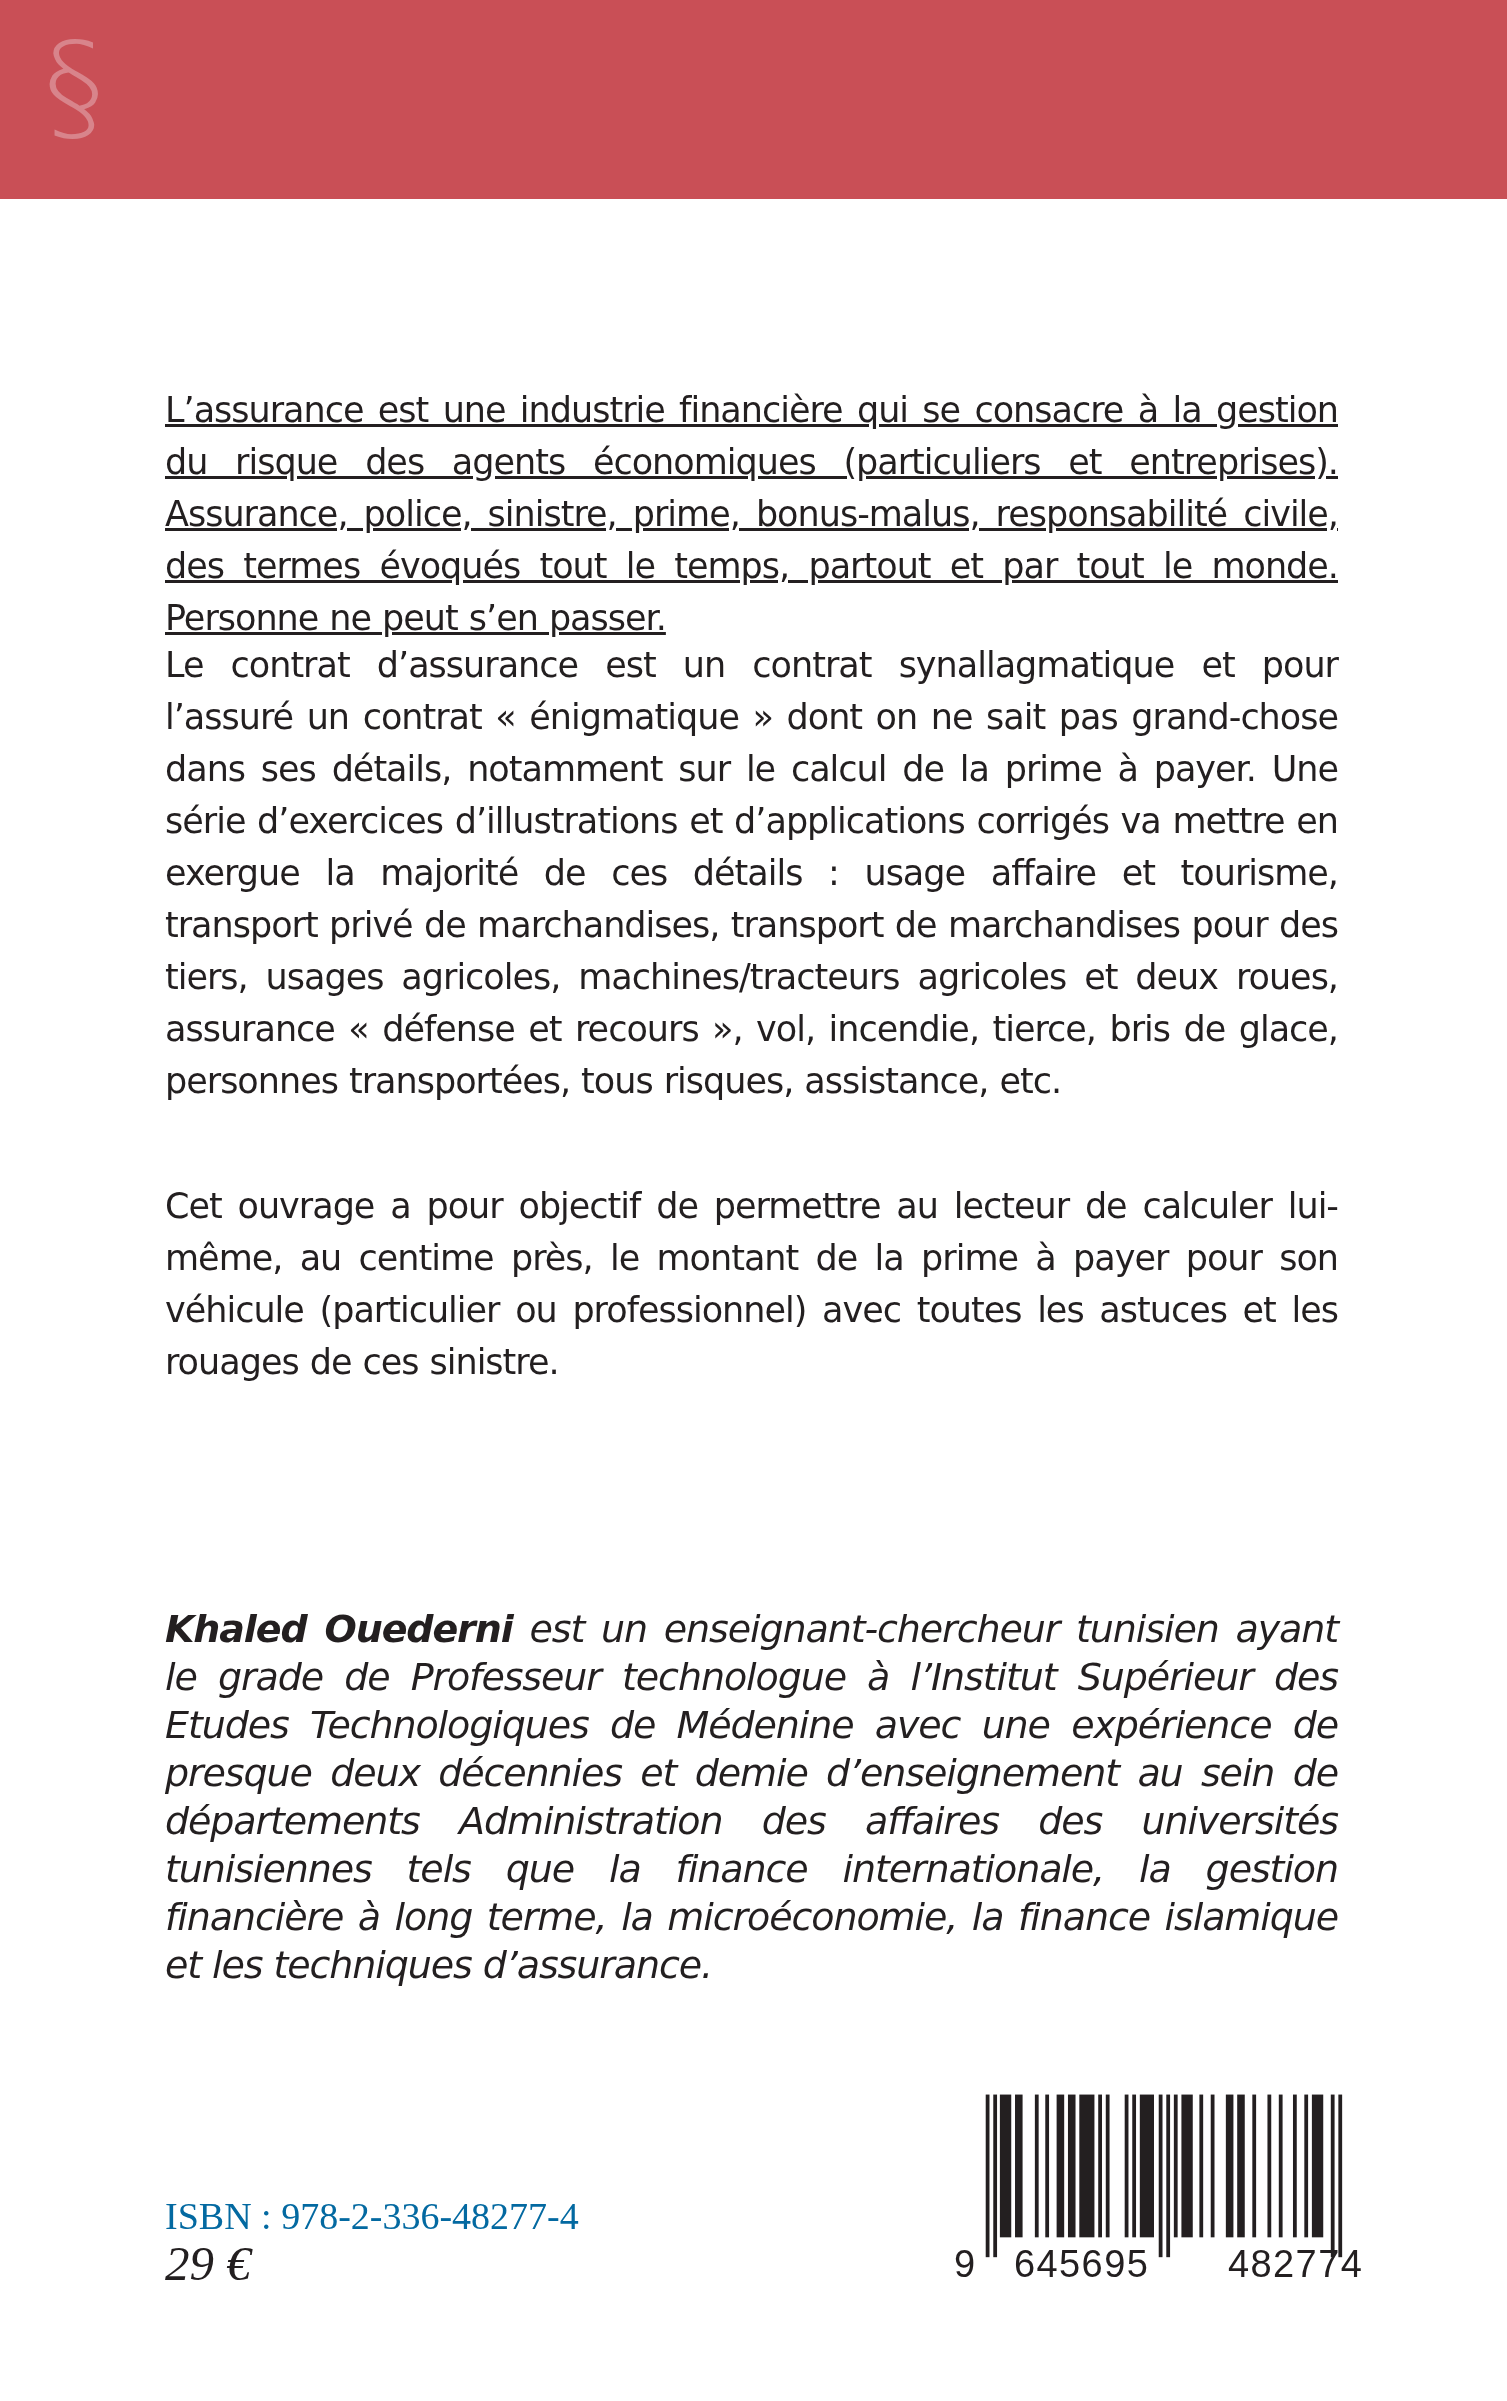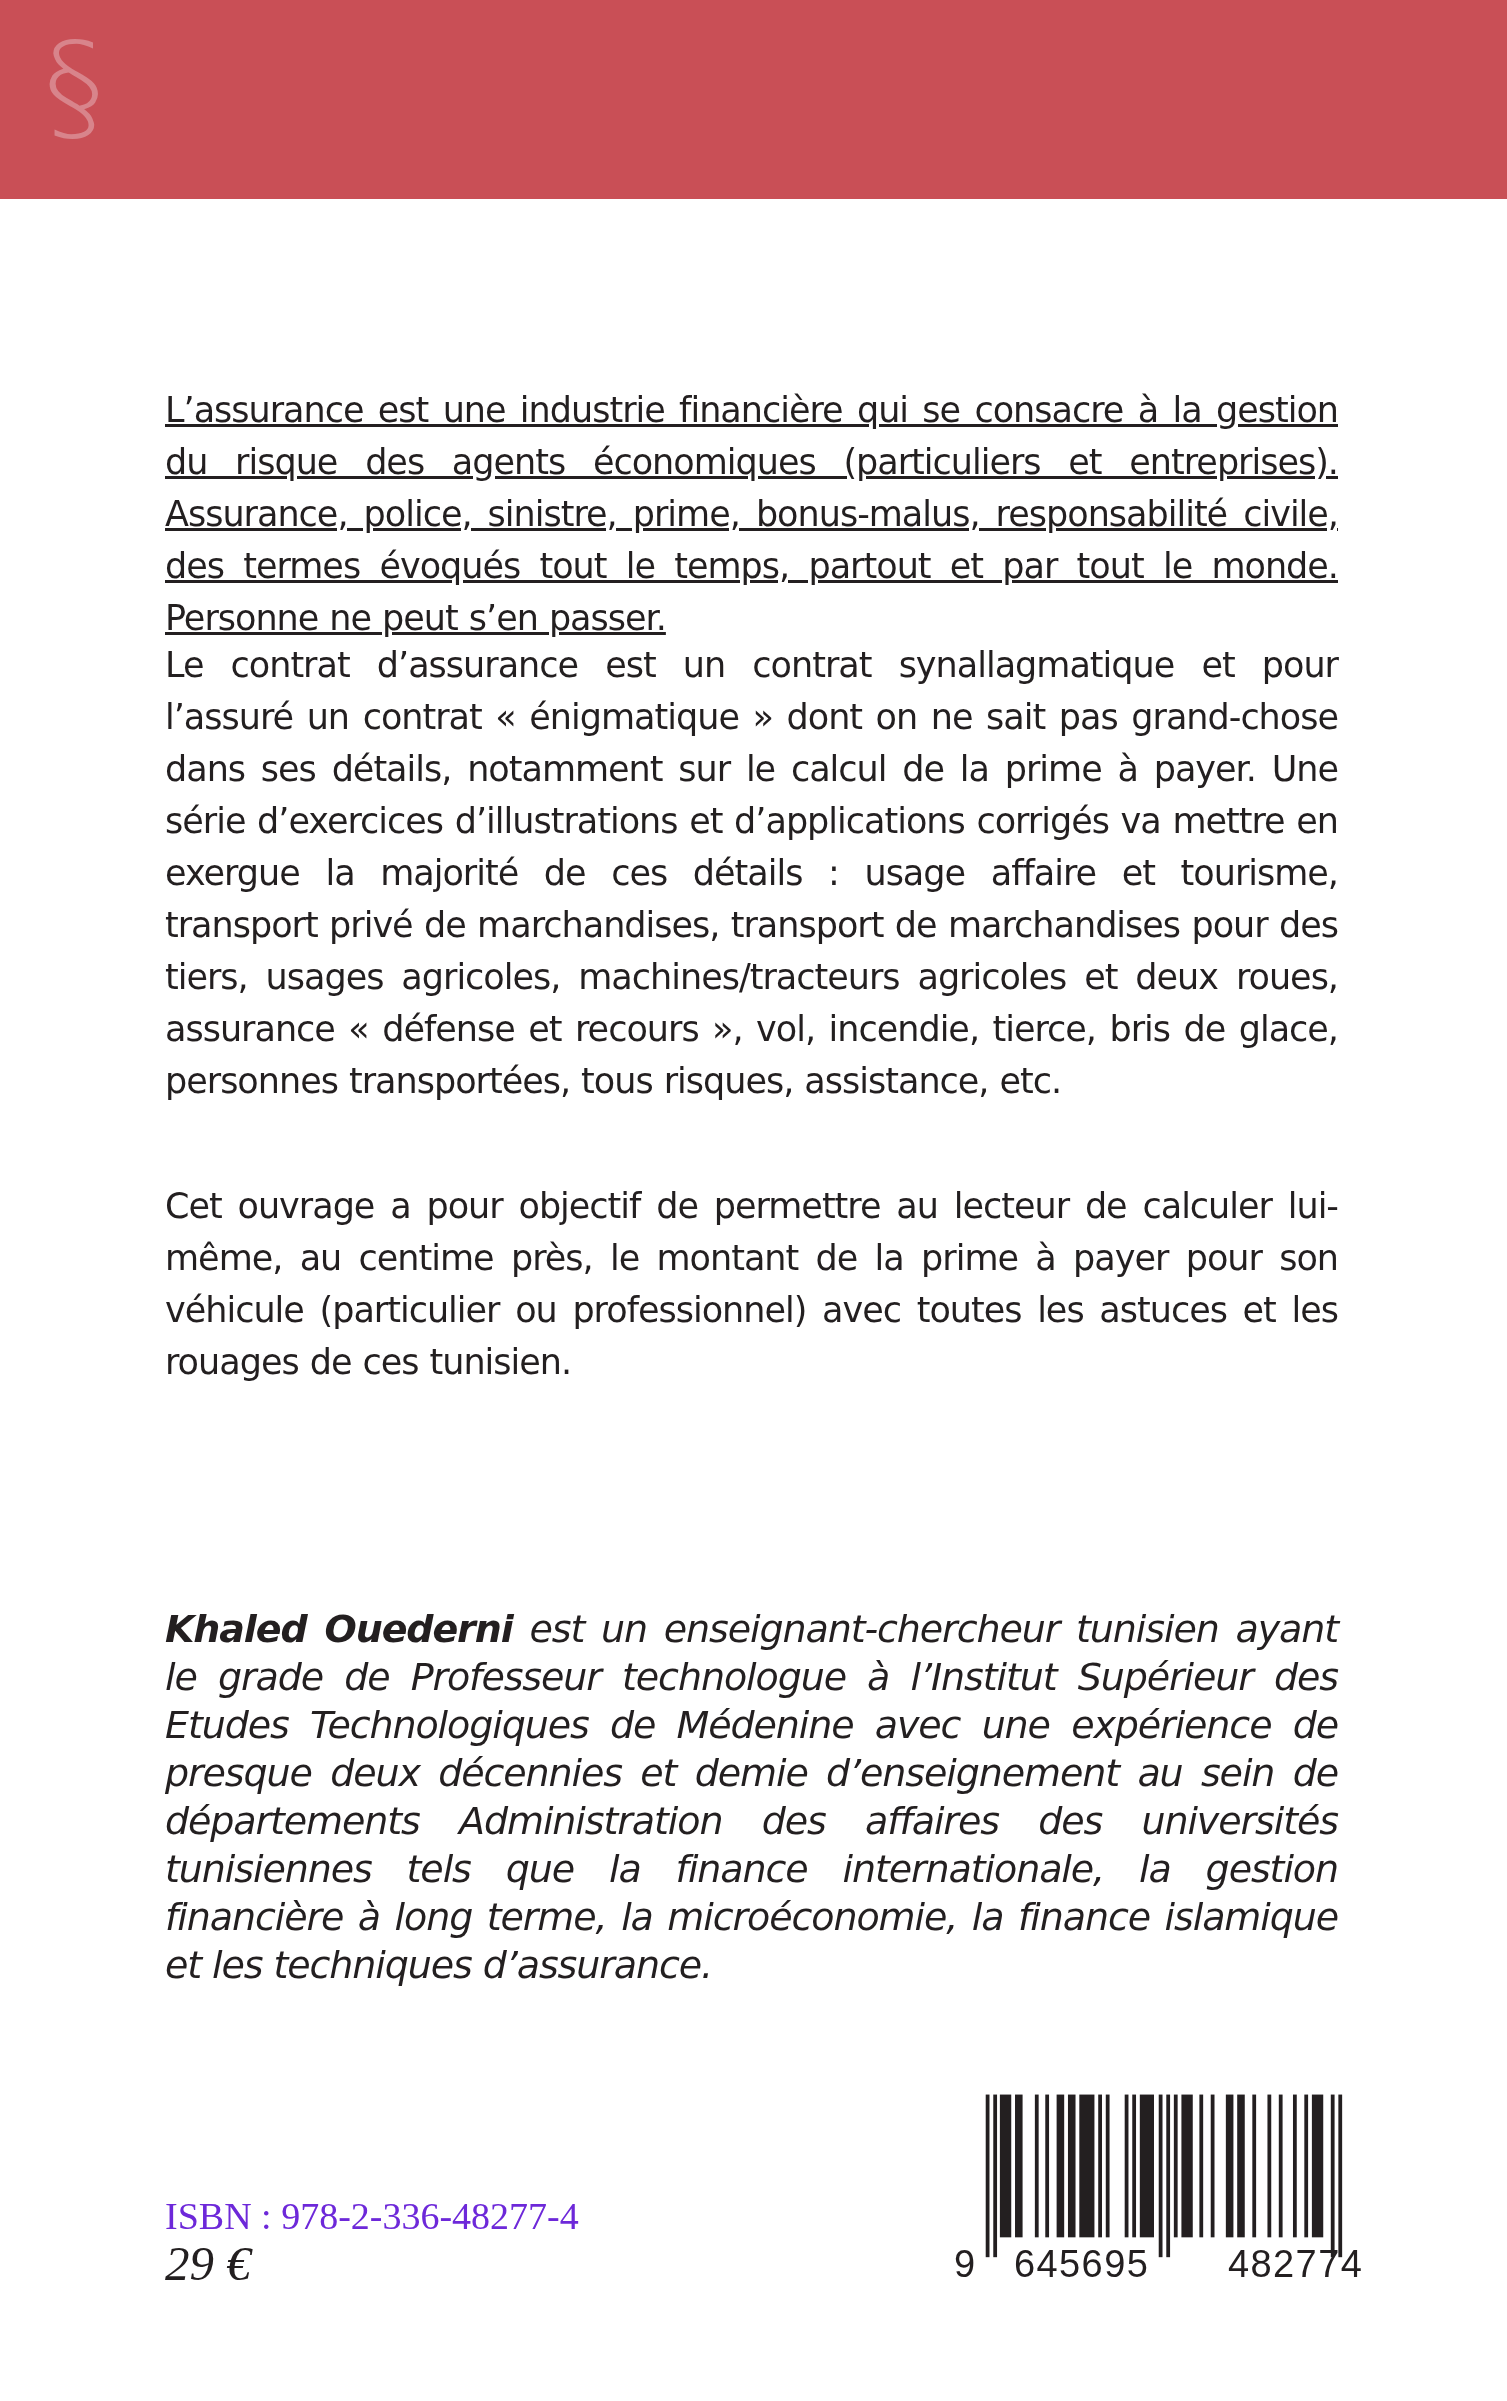--- a/index.html
+++ b/index.html
@@ -79,21 +79,21 @@
     font-weight: bold;
     font-style: italic;
   }
   .isbn {
     position: absolute;
     left: 165px;
     top: 2194px;
     font-family: "Liberation Serif", serif;
     font-size: 38px;
     line-height: 44px;
-    color: #6d28d9;
+    color: #0369a1;
     white-space: nowrap;
   }
   .price {
     position: absolute;
     left: 165px;
     top: 2237px;
     font-family: "Liberation Serif", serif;
     font-size: 49px;
     line-height: 53px;
     color: #231f20;
@@ -127,21 +127,21 @@
 </style>
 </head>
 <body>
 
 <div class="banner">
   <div class="section-sign">§</div>
 </div>
 
 <p class="body-text p1">L’assurance est une industrie financière qui se consacre à la gestion du risque des agents économiques (particuliers et entreprises). Assurance, police, sinistre, prime, bonus-malus, responsabilité civile, des termes évoqués tout le temps, partout et par tout le monde. Personne ne peut s’en passer.</p>
 <p class="body-text p2">Le contrat d’assurance est un contrat synallagmatique et pour l’assuré un contrat « énigmatique » dont on ne sait pas grand-chose dans ses détails, notamment sur le calcul de la prime à payer. Une série d’exercices d’illustrations et d’applications corrigés va mettre en exergue la majorité de ces détails : usage affaire et tourisme, transport privé de marchandises, transport de marchandises pour des tiers, usages agricoles, machines/tracteurs agricoles et deux roues, assurance « défense et recours », vol, incendie, tierce, bris de glace, personnes transportées, tous risques,  assistance, etc.</p>
-<p class="body-text p3">Cet ouvrage a pour objectif de permettre au lecteur de calculer lui-même, au centime près, le montant de la prime à payer pour son véhicule (particulier ou professionnel) avec toutes les astuces et les rouages de ces tunisien.</p>
+<p class="body-text p3">Cet ouvrage a pour objectif de permettre au lecteur de calculer lui-même, au centime près, le montant de la prime à payer pour son véhicule (particulier ou professionnel) avec toutes les astuces et les rouages de ces sinistre.</p>
 
 <p class="bio"><span class="author">Khaled Ouederni</span><span> est un enseignant-chercheur tunisien ayant le grade de Professeur technologue à l’Institut Supérieur des Etudes Technologiques de Médenine avec une expérience de presque deux décennies et demie d’enseignement au sein de départements Administration des affaires des universités tunisiennes tels que la finance internationale, la gestion financière à long terme, la microéconomie, la finance islamique et les techniques d’assurance.</span></p>
 
 <div class="isbn">ISBN : 978-2-336-48277-4</div>
 <div class="price">29 €</div>
 
 <div class="barcode">
   <svg width="416" height="218" viewBox="0 0 440 230" xmlns="http://www.w3.org/2000/svg">
     <g fill="#231f20">
 

